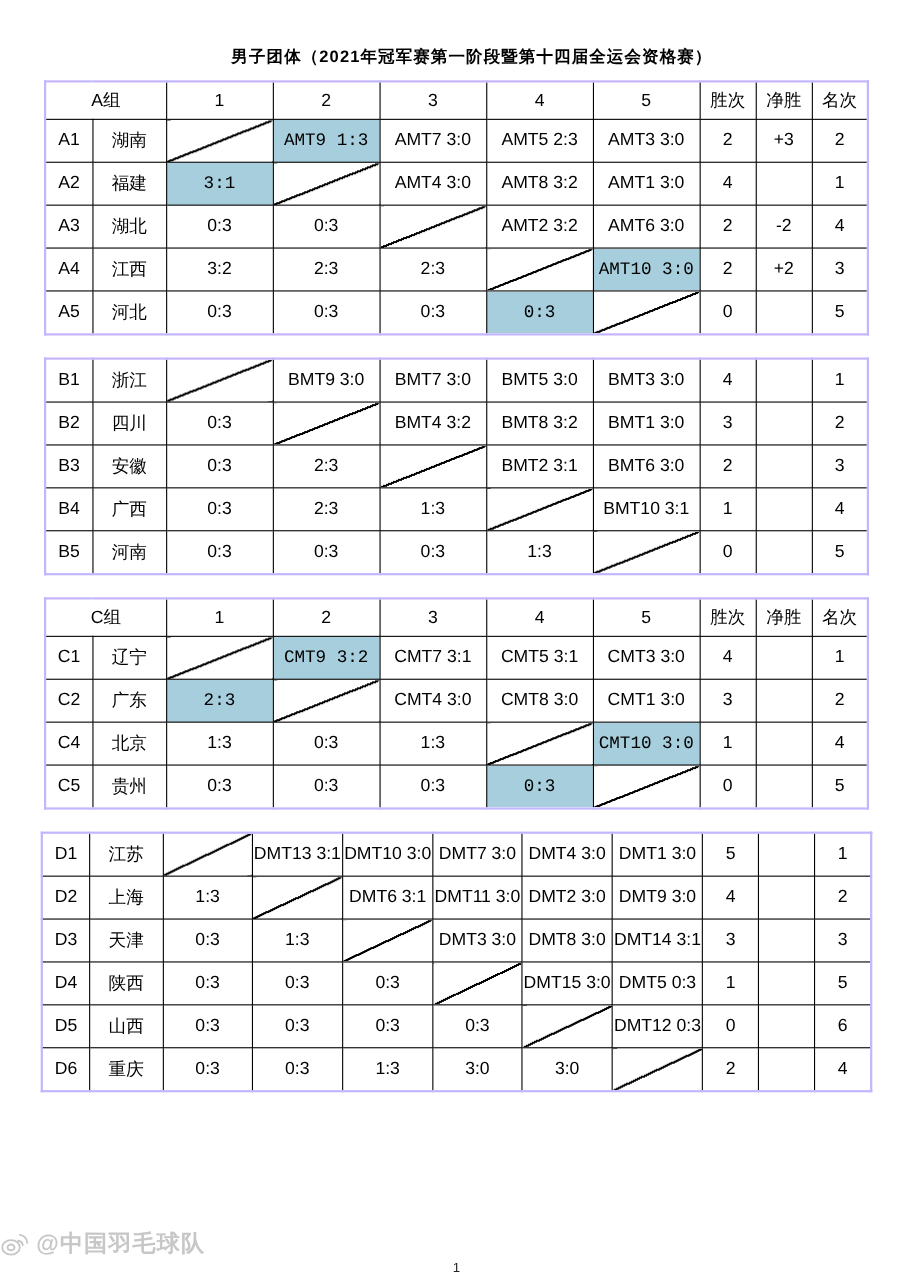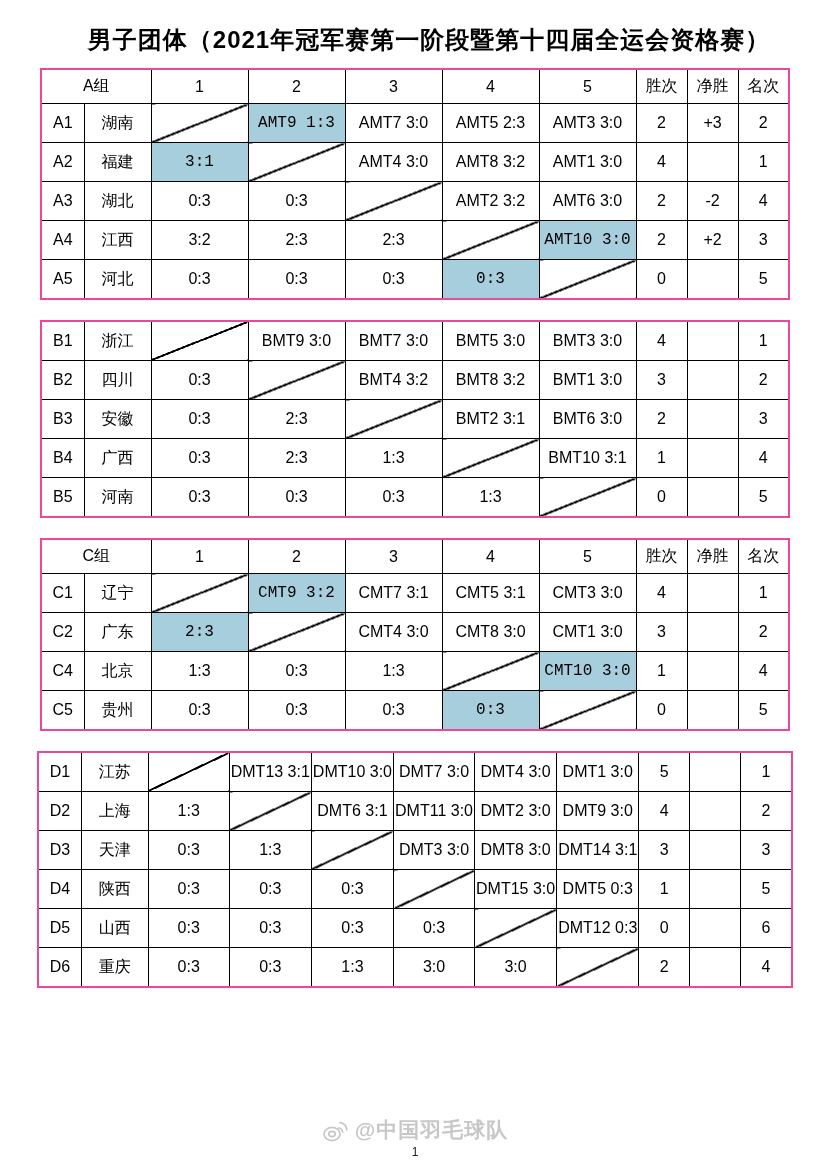--- a/index.html
+++ b/index.html
@@ -1,26 +1,26 @@
 <!DOCTYPE html>
 <html style="--hl: #a6cedc;"><head>
 <meta charset="utf-8">
 <style>
   html,body { margin:0; padding:0; background:#ffffff; }
   .page {
     position:relative; width:830px; height:1160px; background:#ffffff;
     font-family:"Liberation Sans","DejaVu Sans",sans-serif; color:#000; overflow:hidden;
   }
   .title {
-    padding-top:24px; margin-bottom:12px; text-align:center;
-    font-size:24px; font-weight:bold; letter-spacing:1px;margin-left:28px;
+    padding-top:42px; margin-bottom:12px; text-align:center;
+    font-size:15px; font-weight:bold; letter-spacing:1px;margin-left:28px;
   }
   table.grp {
     border-collapse:collapse; table-layout:fixed; margin:0 auto 20px auto;
-    border:2px solid #ec4899;
+    border:2px solid #c4b5fd;
   }
   table.grp td {
     border:1px solid #000; height:38px; padding:0 1px;
     text-align:center; vertical-align:middle; overflow:hidden; white-space:nowrap;
     font-size:16px;
   }
   tr.hdr td { height:33px; }
   td.gname { font-size:17px; }
   td.num   { font-size:18px; }
   td.chead { font-size:17px;margin-top:30px; }
@@ -30,21 +30,21 @@
   td.match { font-size:16px; }
   td.long  { font-size:13.5px; }
   td.hl    { background-color:var(--hl,#a6cedc);font-family:Liberation Mono, monospace; }
   td.diag  {
     background-image:linear-gradient(to bottom right,
       transparent calc(50% - 1px), #000 calc(50% - 1px),
       #000 calc(50% + 1px), transparent calc(50% + 1px));
   }
   .watermark {
     position:absolute; left:0; right:0; bottom:16px;
-    display:flex; justify-content:center; align-items:center; gap:6px;
+    display:flex; align-items:center; gap:6px;
     color:#c7c7c7; font-size:21px; font-weight:bold; letter-spacing:1px;
   }
   .pageno {
     position:absolute; left:0; right:0; bottom:1px;
     text-align:center; font-size:12px; color:#222;
   }
 </style>
 </head>
 <body>
 

